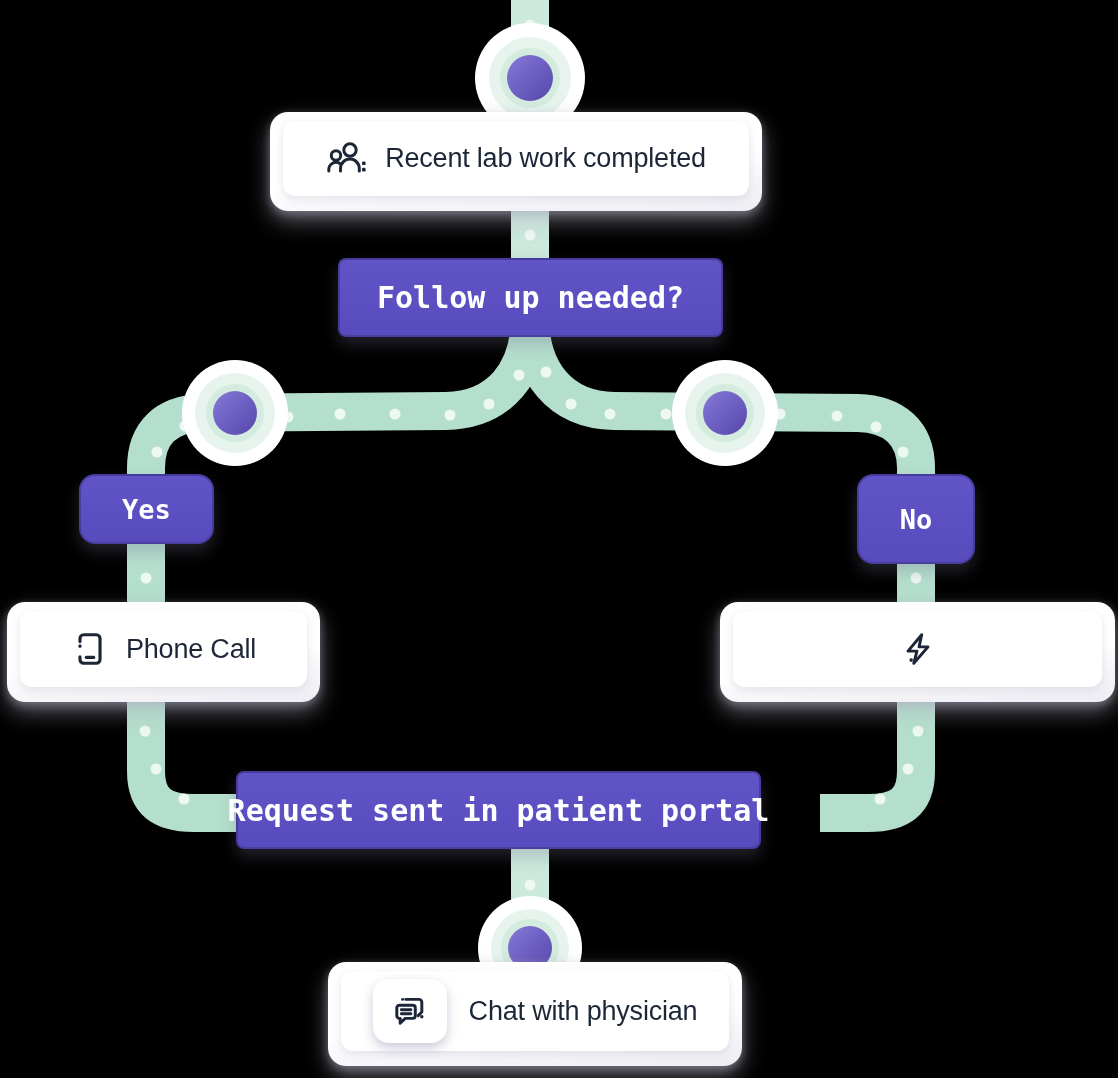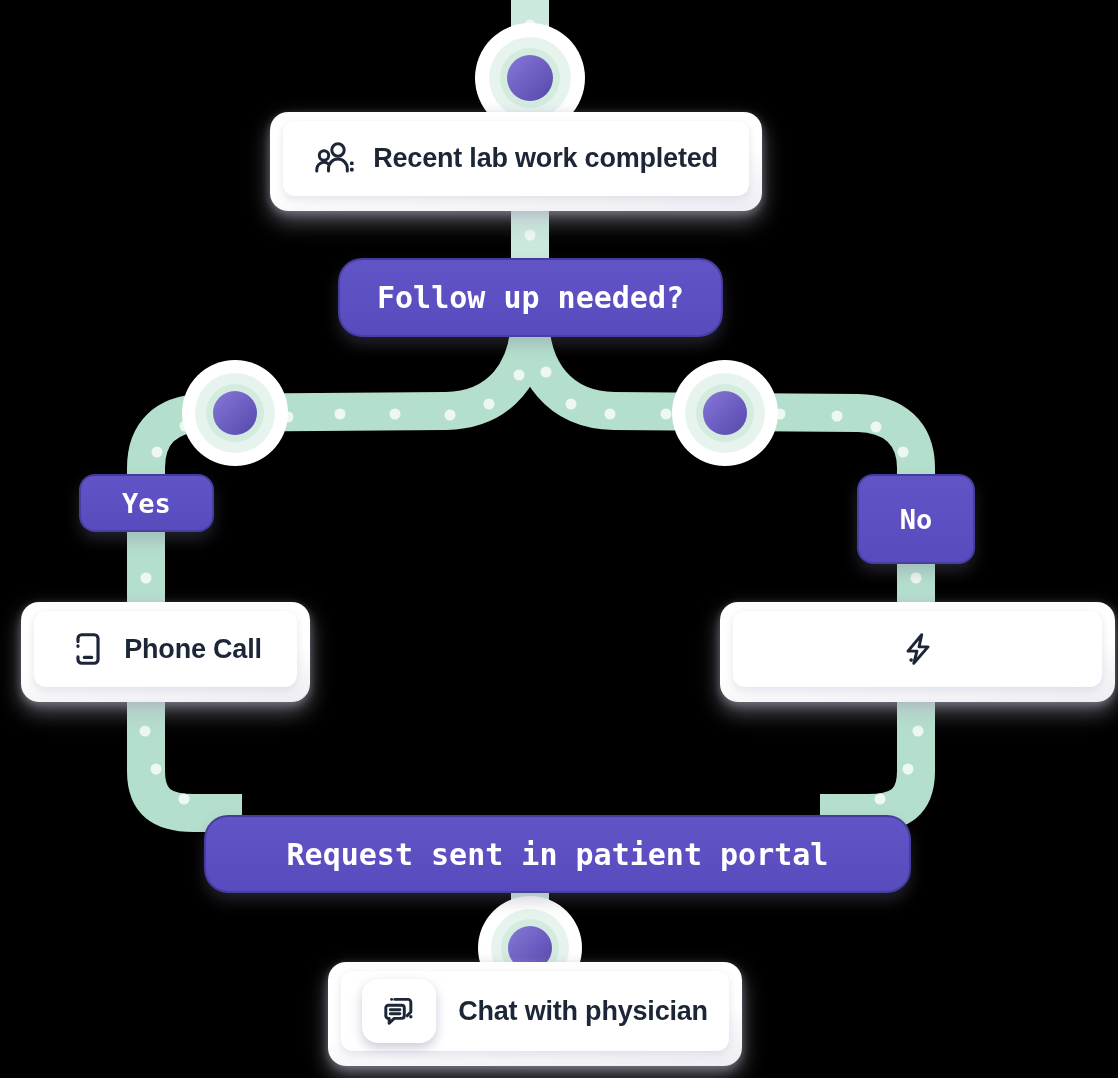--- a/index.html
+++ b/index.html
@@ -22,21 +22,21 @@
   .card-inner{
     position:absolute;left:13px;right:13px;top:9px;bottom:15px;
     background:#ffffff;border-radius:12px;
     box-shadow:0 3px 9px rgba(188,188,206,0.40);
   }
   .card-content{
     position:absolute;inset:0 0 6px 0;
     display:flex;align-items:center;justify-content:center;gap:17px;
   }
   .card-label{
-    color:#1c2637;font-weight:700;font-size:27px;letter-spacing:-0.2px;
+    color:#1c2637;font-weight:400;font-size:27px;letter-spacing:-0.2px;
     white-space:nowrap;
   }
   .icon{display:flex;align-items:center;justify-content:center;flex:0 0 auto;}
   .icon svg{display:block;}
   .icon-tile{
     width:74px;height:64px;border-radius:16px;background:#ffffff;
     box-shadow:0 5px 12px rgba(175,175,198,0.65);
     display:flex;align-items:center;justify-content:center;flex:0 0 auto;
   }
 
@@ -45,21 +45,21 @@
     position:absolute;z-index:3;
     background:linear-gradient(180deg,#6054c6 0%,#584bbd 100%);
     border:2px solid rgba(56,46,130,0.55);
     box-sizing:border-box;
     display:flex;align-items:center;justify-content:center;
     color:#ffffff;
     font-family:"DejaVu Sans Mono", monospace;
     font-weight:700;white-space:nowrap;
     box-shadow:0 8px 16px rgba(110,110,140,0.30);
   }
-  .flow-btn.big{border-radius:24px;font-size:30px;}
+  .flow-btn.big{border-radius:8px;font-size:30px;}
   .flow-btn.small{border-radius:16px;font-size:27px;}
 </style>
 </head>
 <body>
 
 <div class="canvas">
 
   <svg class="connectors" width="1118" height="1078" viewBox="0 0 1118 1078" fill="none">
     <defs>
       <linearGradient id="dotGrad" x1="0" y1="0" x2="1" y2="1">
@@ -156,28 +156,28 @@
         </svg>
       </span>
       <span class="card-label">Recent lab work completed</span>
     </div>
   </div>
 
   <div class="flow-btn big" style="left:338px;top:258px;width:385px;height:79px;">
     <span>Follow up needed?</span>
   </div>
 
-  <div class="flow-btn small" style="left:79px;top:474px;width:135px;height:58px;">
+  <div class="flow-btn small" style="left:79px;top:474px;width:135px;height:70px;">
     <span>Yes</span>
   </div>
   <div class="flow-btn small" style="left:857px;top:474px;width:118px;height:90px;">
     <span>No</span>
   </div>
 
-  <div class="card" style="left:21px;top:602px;width:289px;height:100px;">
+  <div class="card" style="left:7px;top:602px;width:313px;height:100px;">
     <div class="card-inner"></div>
     <div class="card-content">
       <span class="icon">
         <svg width="38" height="38" viewBox="0 0 36 36">
           <g stroke="#1c2637" stroke-width="3" fill="none" stroke-linecap="round">
             <path d="M8.5 11 V8 a3.5 3.5 0 0 1 3.5 -3.5 H24 a3.5 3.5 0 0 1 3.5 3.5 V28 a3.5 3.5 0 0 1 -3.5 3.5 H12 A3.5 3.5 0 0 1 8.5 28 V25.5"></path>
             <path d="M8.5 15 v6" stroke-dasharray="0.5 6.2"></path>
             <path d="M14.5 26 h7"></path>
           </g>
         </svg>
@@ -191,21 +191,21 @@
     <div class="card-content">
       <span class="icon">
         <svg width="38" height="38" viewBox="0 0 36 36">
           <path d="M21.5 4.5 L8.5 20 h8.5 L14 31.5 L27.5 16 h-8.5 L21.5 4.5 Z" stroke="#1c2637" stroke-width="2.8" fill="none" stroke-linejoin="round"></path>
           <circle cx="11.5" cy="28.5" r="1.7" fill="#1c2637"></circle>
         </svg>
       </span>
     </div>
   </div>
 
-  <div class="flow-btn big" style="left:204px;top:771px;width:707px;height:78px;margin-top:44px;">
+  <div class="flow-btn big" style="left:236px;top:771px;width:525px;height:78px;">
     <span>Request sent in patient portal</span>
   </div>
 
   <div class="card" style="left:328px;top:962px;width:414px;height:104px;">
     <div class="card-inner"></div>
     <div class="card-content" style="gap:22px;">
       <span class="icon-tile">
         <span class="icon">
           <svg width="38" height="38" viewBox="0 0 36 36">
             <g stroke="#1c2637" stroke-width="2.8" fill="none" stroke-linejoin="round" stroke-linecap="round">

